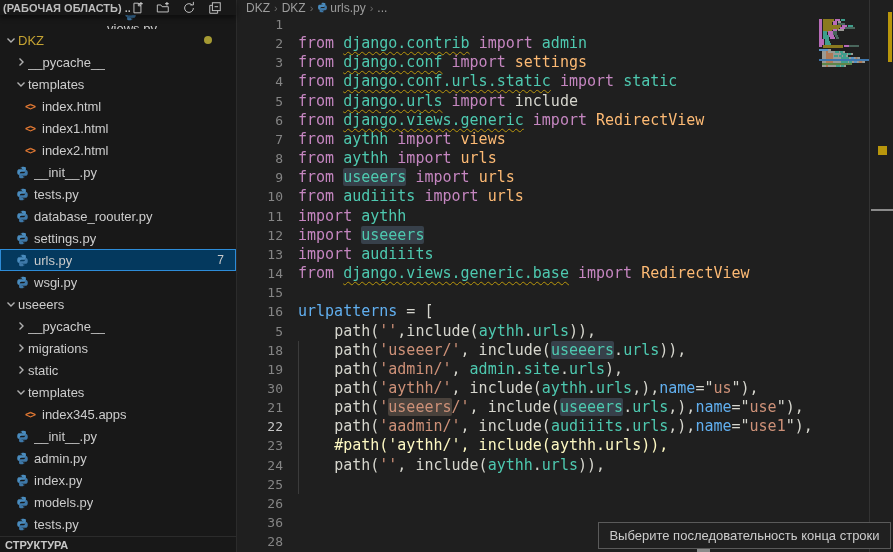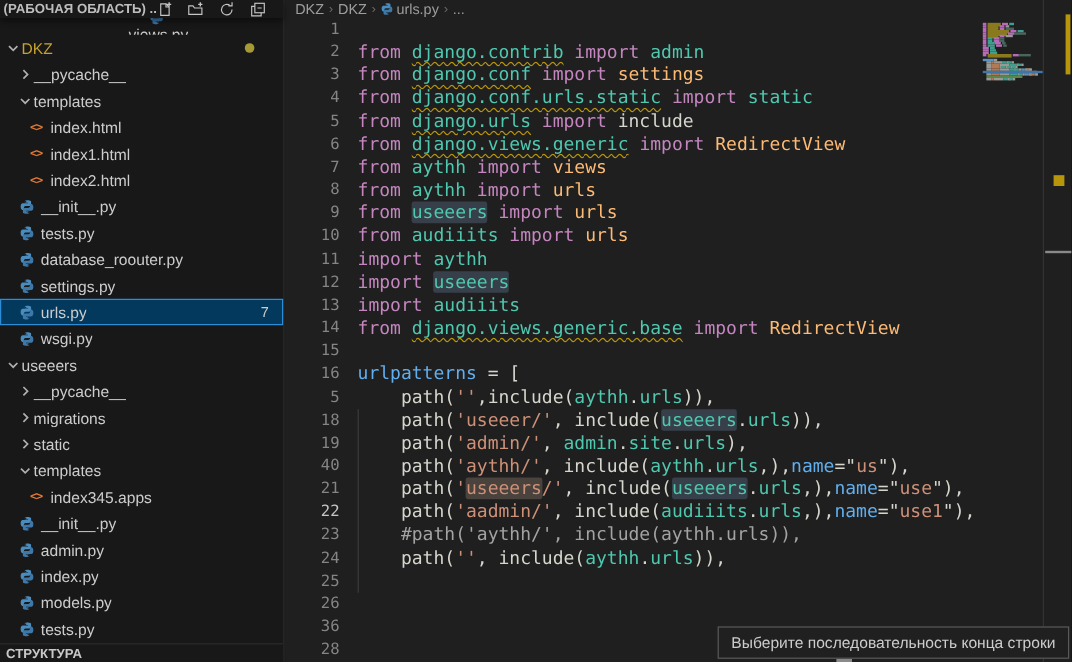--- a/index.html
+++ b/index.html
@@ -44,21 +44,21 @@
   #breadcrumb svg { width:11px; height:11px; margin-right:2px; vertical-align:-1px; }
   #gutter { position:absolute; left:0; top:15px; width:54px; }
   #gutter .ln { height:19.17px; line-height:19.17px; text-align:right; padding-right:9px;
     font-family:"DejaVu Sans Mono", monospace; font-size:13px; color:#858585; cursor:pointer; }
   #gutter .ln.active { color:#C6C6C6; }
   #code-lines { position:absolute; left:60px; top:15px; }
   .cl { height:19.17px; line-height:19.17px; white-space:pre;
     font-family:"DejaVu Sans Mono", monospace; font-size:15px; color:#D4D4D4; }
   .tk-k{color:#C586C0} .tk-m{color:#4EC9B0} .tk-d{color:#fdba74}
   .tk-w{color:#D6D6CE} .tk-v{color:#61AFEF} .tk-s{color:#CE9178}
-  .tk-q{color:#D6D6CE} .tk-c{color:#a3a3a3}
+  .tk-q{color:#D6D6CE} .tk-c{color:#fef9c3}
   .tk-ms{color:#4EC9B0; text-decoration-line:underline; text-decoration-style:wavy;
     text-decoration-color:#B8960C; text-decoration-thickness:1px; text-underline-offset:3px;}
   .tk-hl{background:#37404A; border-radius:2px;}
   .tk-hls{background:#4A423C; border-radius:2px;}
   #indent-guide { position:absolute; left:60px; top:340.9px; width:1px; height:153.4px; background:#3B3B3B; }
   
   #minimap { position:absolute; left:581px; top:0; width:50px; height:552px; cursor:pointer; }
   #minimap .mm { position:absolute; }
   #ruler { position:absolute; left:631px; top:0; width:24px; height:552px; border-left:1px solid #333333; }
   #ruler .mark { position:absolute; }
@@ -327,21 +327,21 @@
         <div class="ln">10</div>
         <div class="ln">11</div>
         <div class="ln">12</div>
         <div class="ln">13</div>
         <div class="ln">14</div>
         <div class="ln">15</div>
         <div class="ln">16</div>
         <div class="ln">5</div>
         <div class="ln">18</div>
         <div class="ln">19</div>
-        <div class="ln">40</div>
+        <div class="ln">30</div>
         <div class="ln">21</div>
         <div class="ln active">22</div>
         <div class="ln">23</div>
         <div class="ln">24</div>
         <div class="ln">25</div>
         <div class="ln">26</div>
         <div class="ln">36</div>
         <div class="ln">28</div>
       </div>
     <div id="indent-guide"></div>

